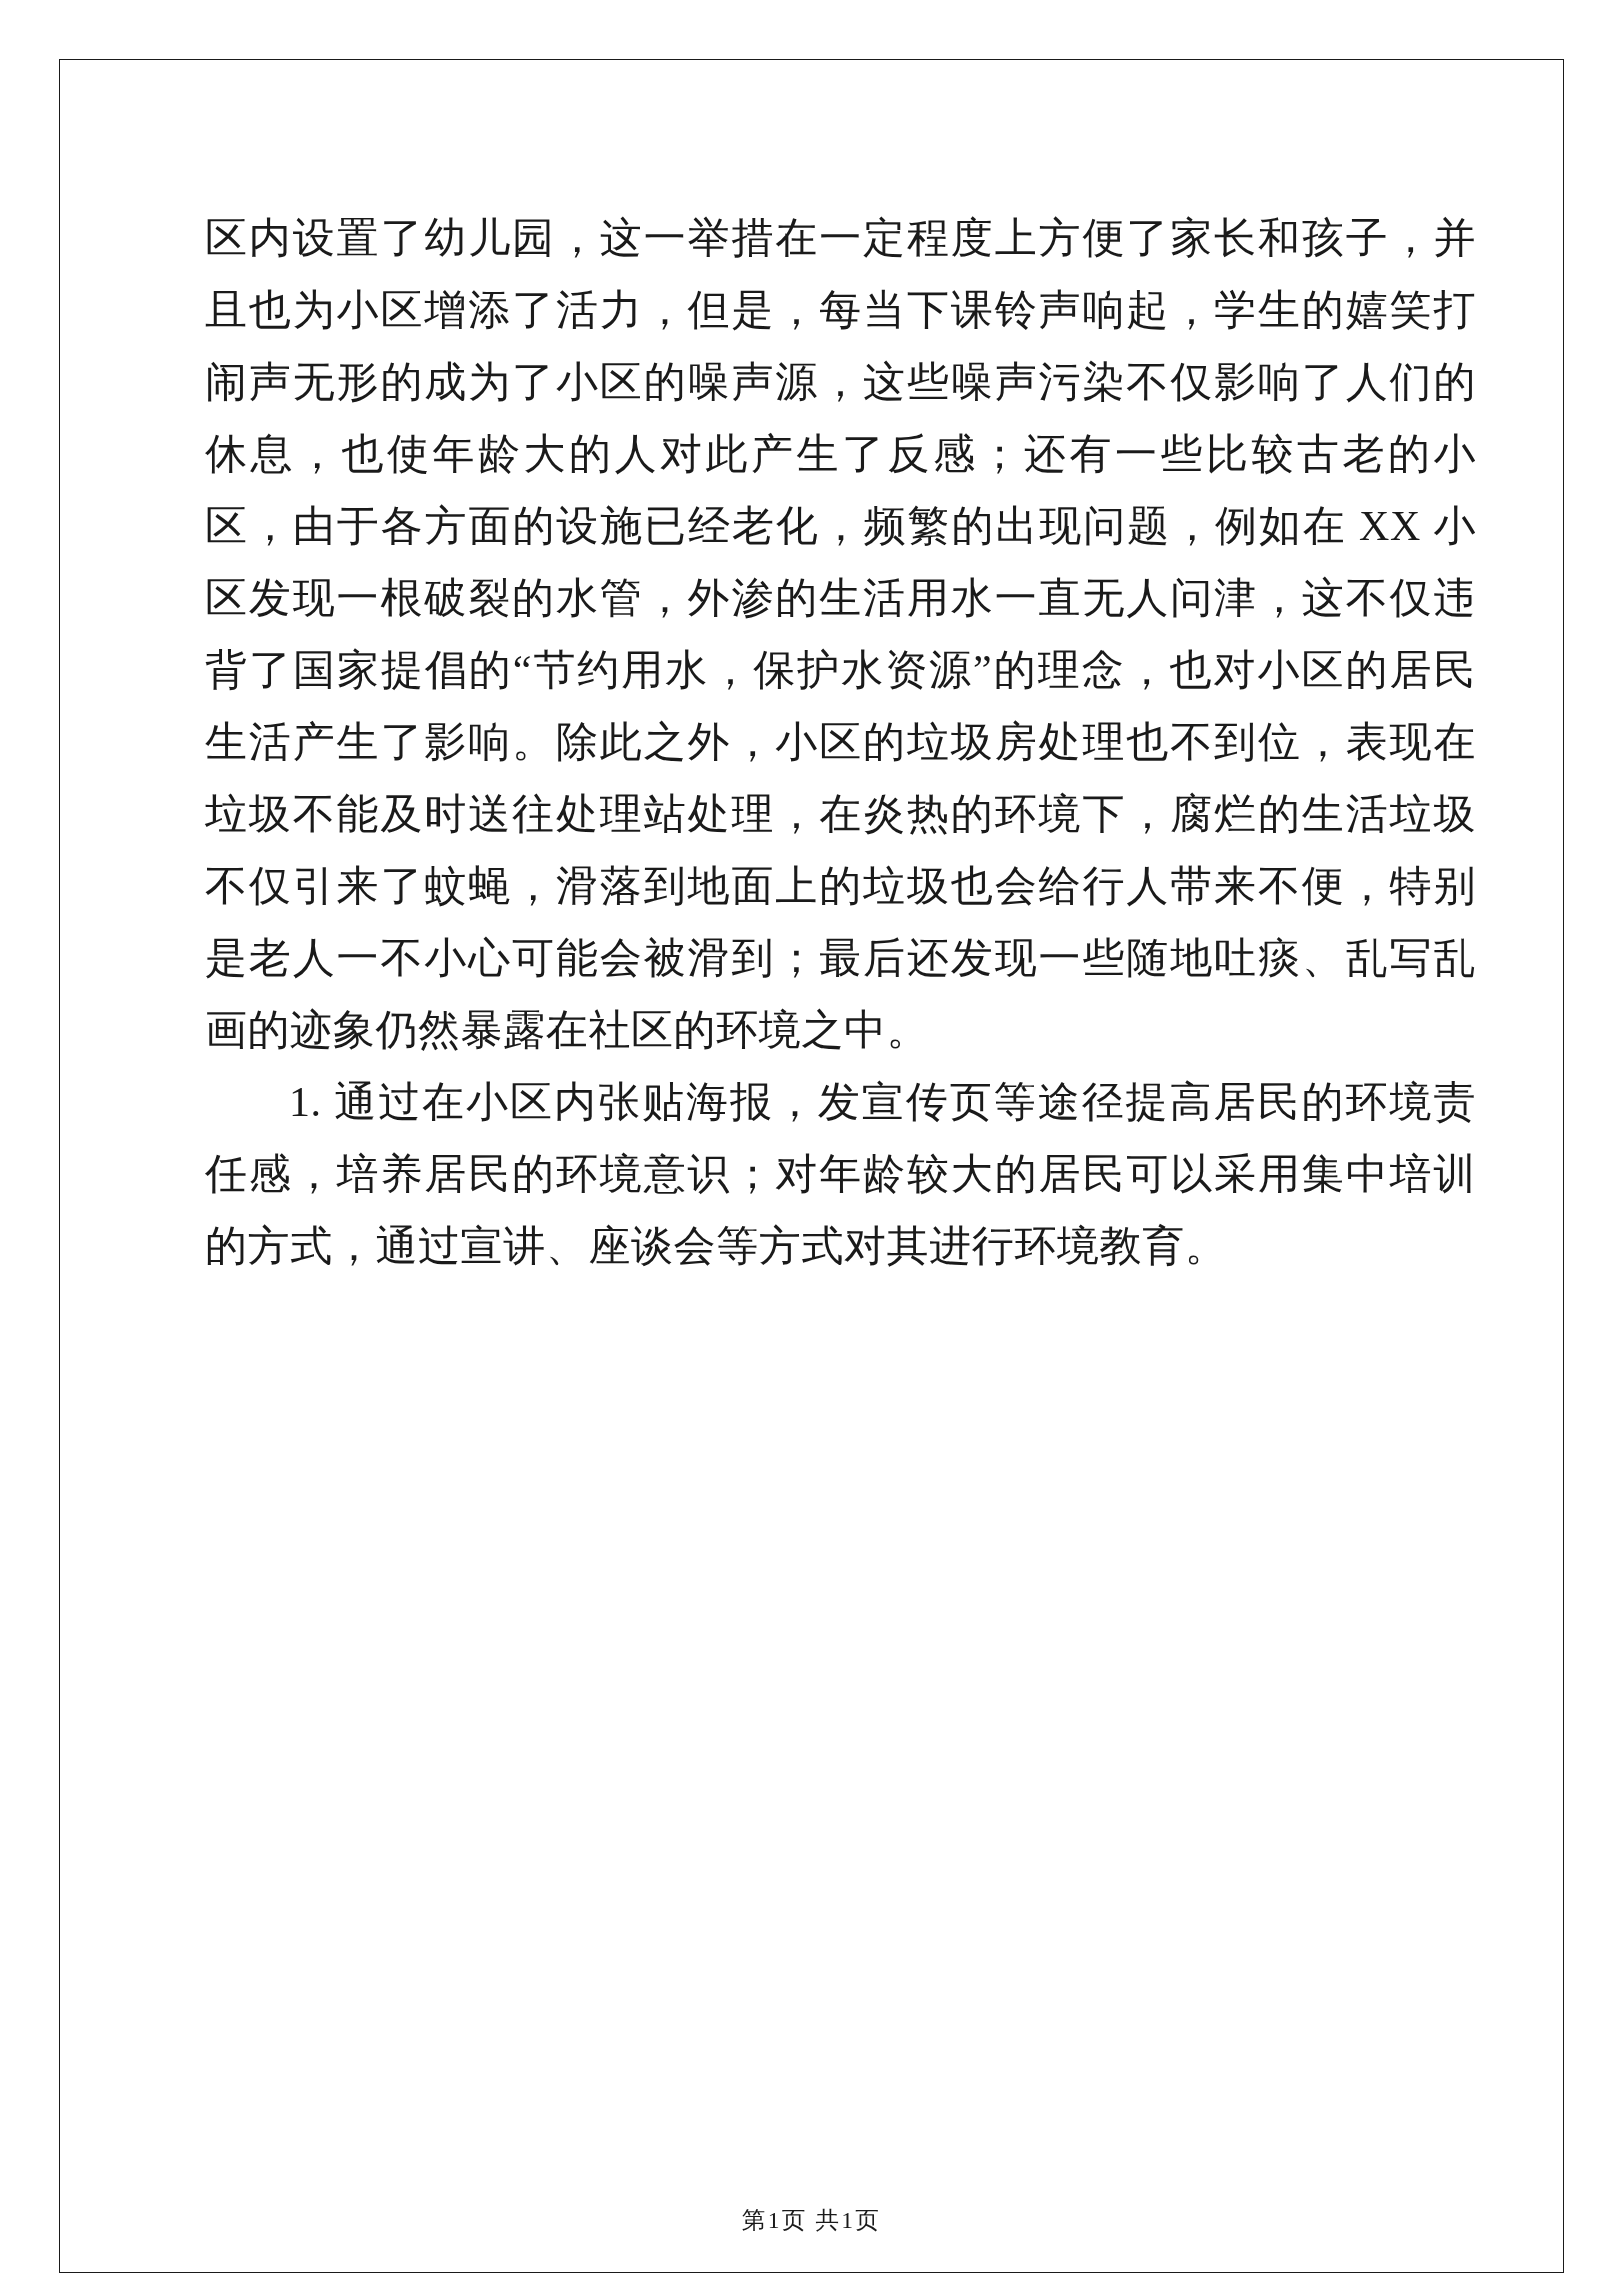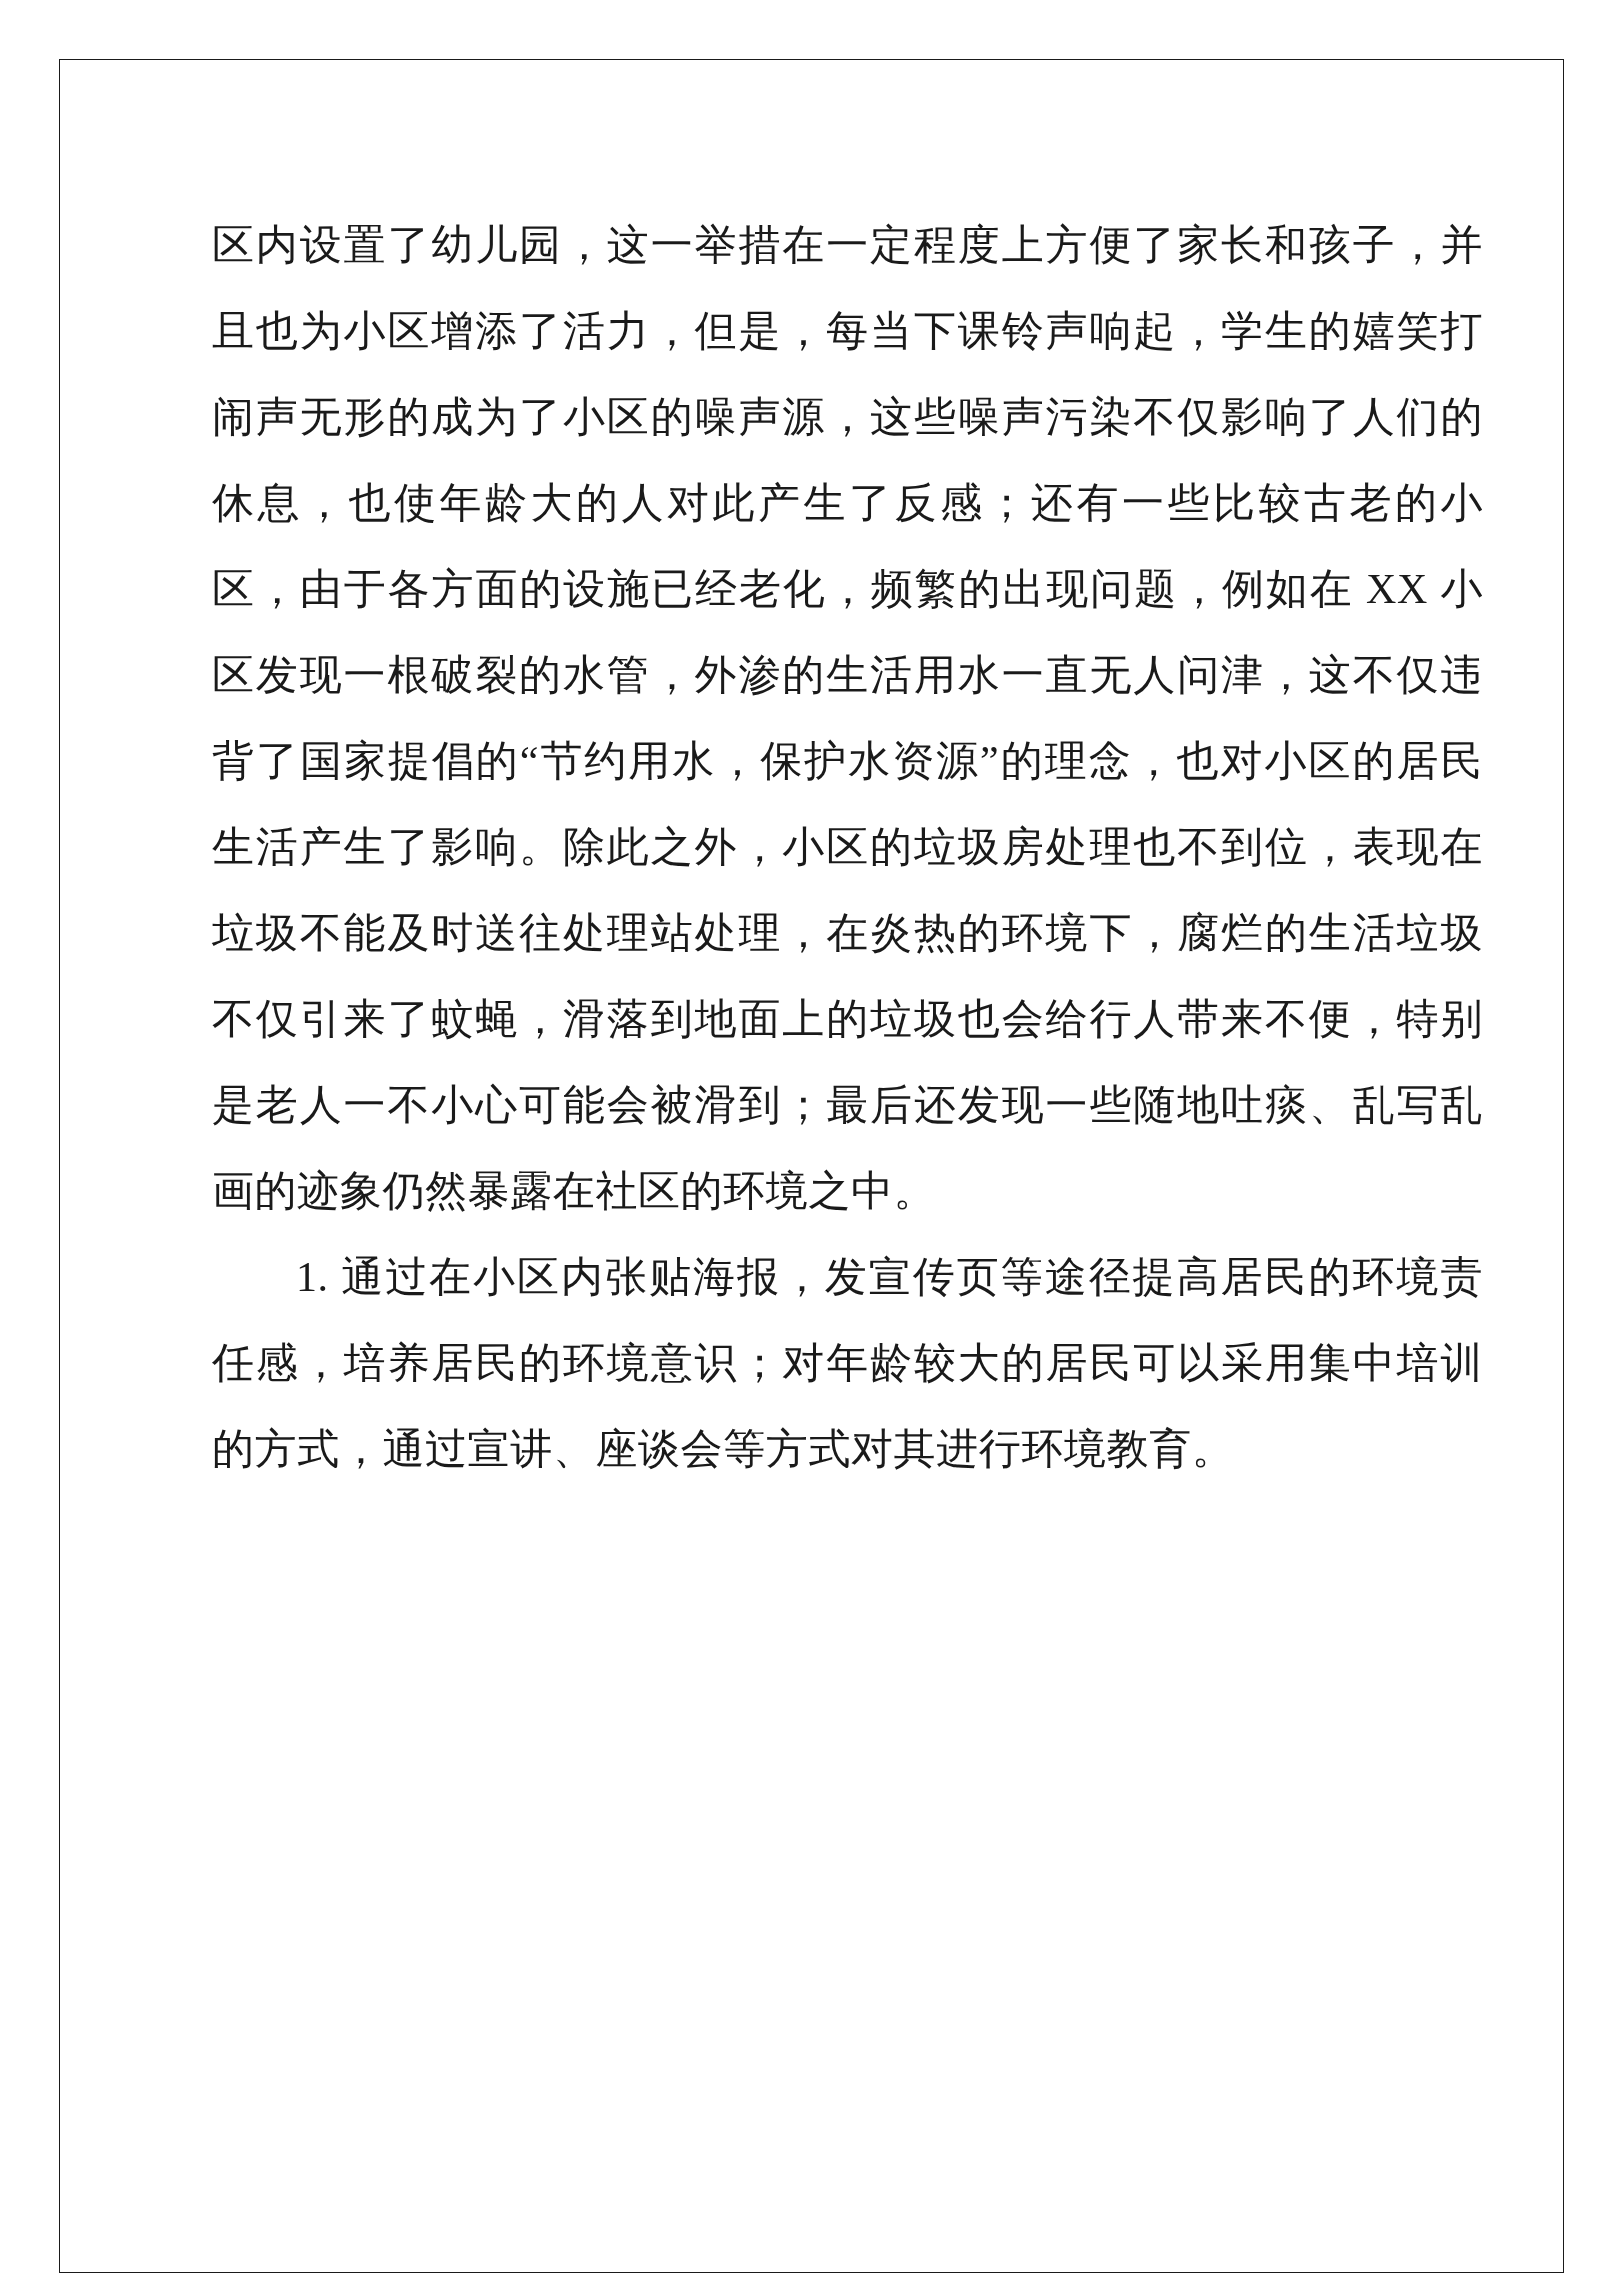--- a/index.html
+++ b/index.html
@@ -21,25 +21,25 @@
     left: 59px;
     top: 59px;
     width: 1505px;
     height: 2214px;
     border: 1.7px solid #1a1a1a;
     box-sizing: border-box;
     pointer-events: none;
   }
   .content {
     position: absolute;
-    left: 212px;
+    left: 205px;
     top: 202px;
     width: 1271px;
     font-size: 42px;
-    line-height: 86px;
+    line-height: 72px;
     text-align: justify;
     letter-spacing: 0.6px;
   }
   .content p {
     margin: 0;
     padding: 0;
   }
   .content p.indent {
     text-indent: 2em;
   }
@@ -59,15 +59,16 @@
 
 <div class="page">
 
   <div class="page-border"></div>
 
   <div class="content">
     <p class="no-indent">区内设置了幼儿园，这一举措在一定程度上方便了家长和孩子，并且也为小区增添了活力，但是，每当下课铃声响起，学生的嬉笑打闹声无形的成为了小区的噪声源，这些噪声污染不仅影响了人们的休息，也使年龄大的人对此产生了反感；还有一些比较古老的小区，由于各方面的设施已经老化，频繁的出现问题，例如在 XX 小区发现一根破裂的水管，外渗的生活用水一直无人问津，这不仅违背了国家提倡的“节约用水，保护水资源”的理念，也对小区的居民生活产生了影响。除此之外，小区的垃圾房处理也不到位，表现在垃圾不能及时送往处理站处理，在炎热的环境下，腐烂的生活垃圾不仅引来了蚊蝇，滑落到地面上的垃圾也会给行人带来不便，特别是老人一不小心可能会被滑到；最后还发现一些随地吐痰、乱写乱画的迹象仍然暴露在社区的环境之中。</p>
     <p class="indent">1. 通过在小区内张贴海报，发宣传页等途径提高居民的环境责任感，培养居民的环境意识；对年龄较大的居民可以采用集中培训的方式，通过宣讲、座谈会等方式对其进行环境教育。</p>
   </div>
 
+  <div class="footer">第1页  共1页</div>
 
 </div>
 
 
 </body></html>

